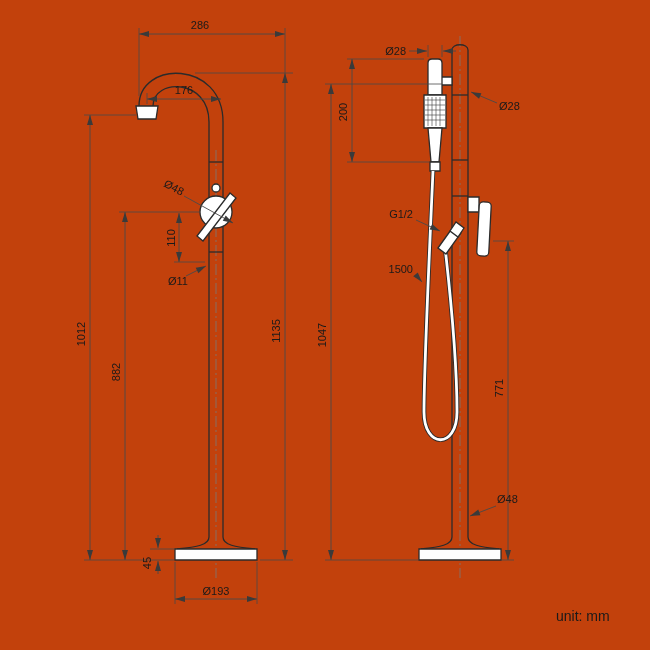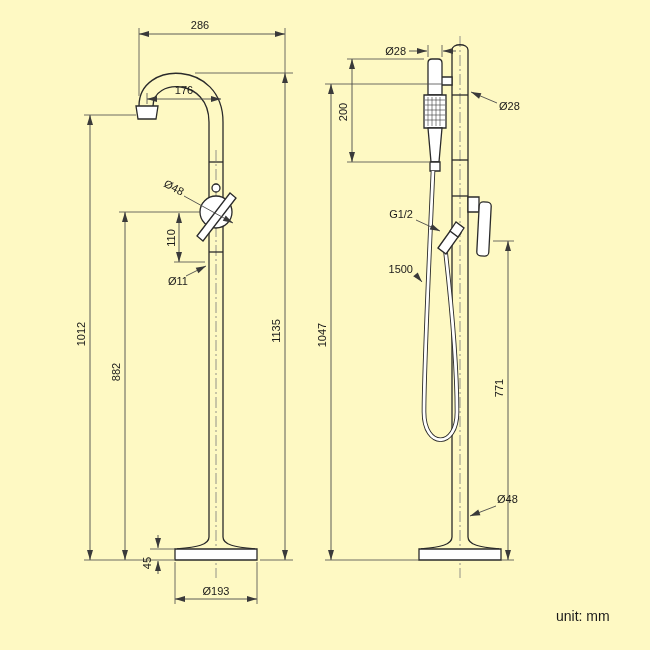--- a/index.html
+++ b/index.html
@@ -1,16 +1,16 @@
 <!DOCTYPE html>
 <html><head>
 <meta charset="utf-8">
 <style>
   html,body{margin:0;padding:0;background:#ffffff;}
-  .page{position:relative;width:650px;height:650px;background:#fef9c3;overflow:hidden;
+  .page{position:relative;width:650px;height:650px;background:#c2410c;overflow:hidden;
         font-family:"Liberation Sans",sans-serif;}
   svg text{font-family:"Liberation Sans",sans-serif;font-size:11px;fill:#1a1a1a;}
   svg text.unit{font-size:14px;}
   .obj{fill:none;stroke:#2b2b2b;stroke-width:1.3;}
   .objf{fill:#ffffff;stroke:#2b2b2b;stroke-width:1.3;}
   .dim{fill:none;stroke:#4a4a4a;stroke-width:0.9;}
   .ext{fill:none;stroke:#4a4a4a;stroke-width:0.8;}
   .cl{fill:none;stroke:#7a7a7a;stroke-width:0.8;stroke-dasharray:11 3 2 3;}
   .grid{stroke:#3a3a3a;stroke-width:0.6;}
   .hose-out{fill:none;stroke:#2b2b2b;stroke-width:4.6;}

